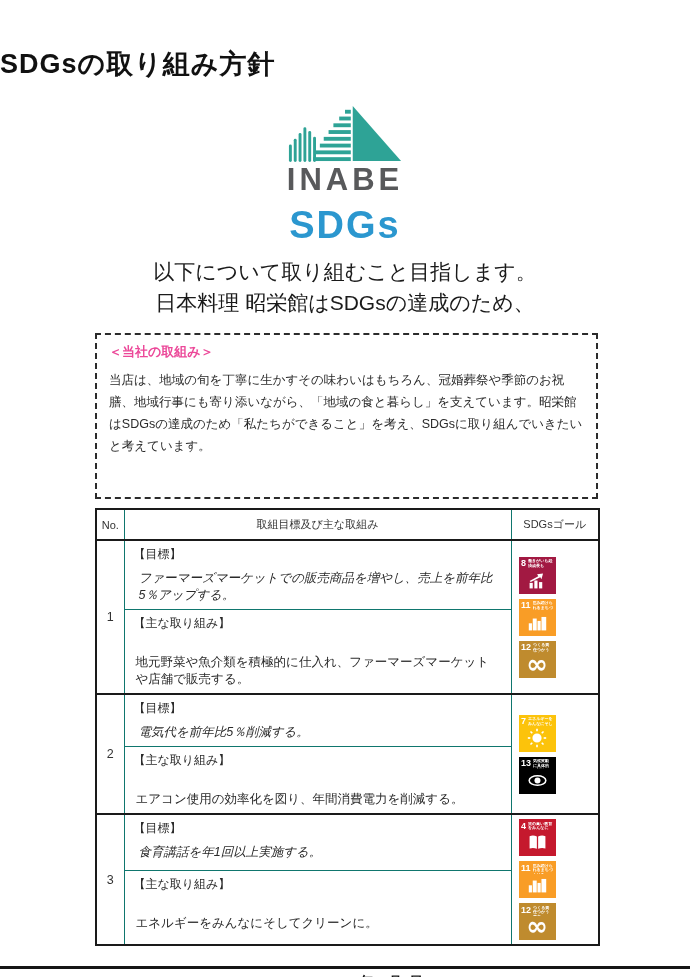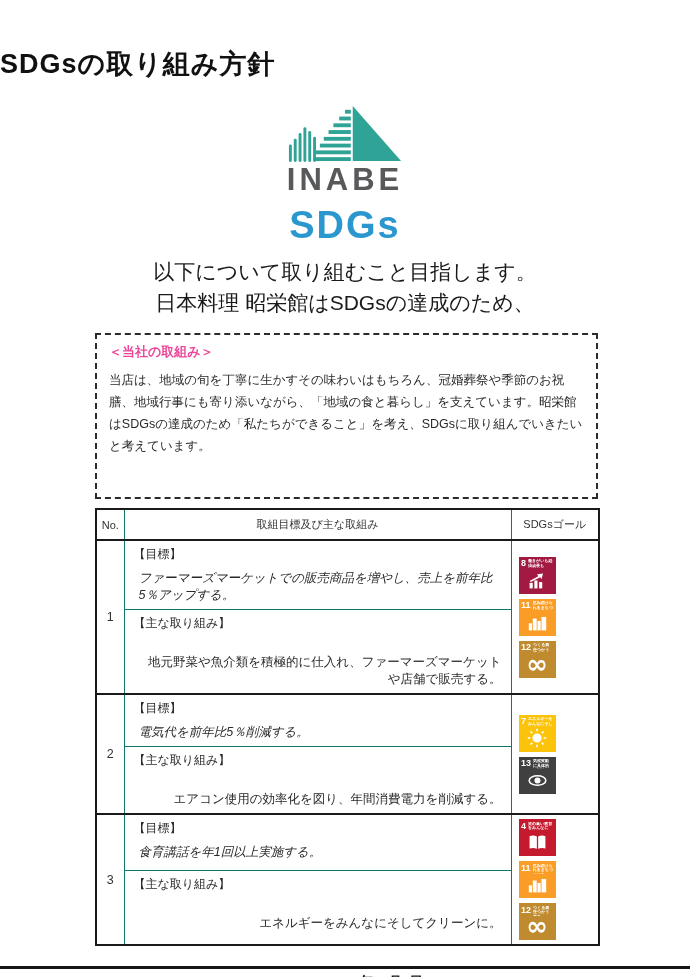--- a/index.html
+++ b/index.html
@@ -22,21 +22,21 @@
   .policy-body { font-size:12.5px; line-height:22px; color:#2a2a2a; }
 
   table.initiatives { border-collapse:collapse; width:503px; margin:9px 0 0 95px; table-layout:fixed; border:2px solid #1a1a1a; }
   table.initiatives th, table.initiatives td { border:1px solid #0f766e; }
   table.initiatives thead th { height:31px; font-weight:normal; font-size:11px; color:#333; text-align:center; border-bottom:1.5px solid #1a1a1a; background:#fff; }
   tr.row-first td { border-top:2px solid #1a1a1a; }
   td.no-cell { text-align:center; vertical-align:middle; font-size:12.5px; color:#333; }
   td.goal-cell, td.init-cell { vertical-align:top; padding:5px 9px; font-size:12.5px; color:#2a2a2a; }
   .cell-label { font-size:12px; color:#2a2a2a; }
   .goal-cell .cell-text { margin-top:7px; padding-left:5px;font-style:italic; }
-  .init-cell .cell-text { margin-top:22px; padding-left:2px;text-align:right; }
+  .init-cell .cell-text { margin-top:22px; padding-left:2px; }
   td.sdg-cell { vertical-align:middle; padding:4px 3px; }
   .sdg-wrap { display:flex; flex-wrap:wrap; gap:5px; justify-content:flex-start; padding-left:4px; }
   .sdg-tile { width:37px; height:37px; display:flex; flex-direction:column; color:#fff; padding:2.5px; overflow:hidden; }
   .sdg-top { display:flex; gap:2px; align-items:flex-start; min-height:10px; }
   .sdg-num { font-size:9px; font-weight:bold; line-height:1; }
   .sdg-label { font-size:4px; line-height:1.2; font-weight:bold; overflow:hidden; max-height:10px; }
   .sdg-glyph { flex:1; display:flex; align-items:center; justify-content:center; }
   .inf-glyph { font-size:26px; font-weight:bold; line-height:0.8; color:#fff; font-family:"DejaVu Sans", sans-serif; }
 
   .footer-block { margin:24px 0 0 330px; font-size:13.5px; font-weight:bold; line-height:23px; color:#111; }
@@ -178,21 +178,21 @@
                       <line x1="1" y1="12" x2="4" y2="12"></line>
                       <line x1="20" y1="12" x2="23" y2="12"></line>
                       <line x1="4.2" y1="4.2" x2="6.3" y2="6.3"></line>
                       <line x1="17.7" y1="17.7" x2="19.8" y2="19.8"></line>
                       <line x1="4.2" y1="19.8" x2="6.3" y2="17.7"></line>
                       <line x1="17.7" y1="6.3" x2="19.8" y2="4.2"></line>
                     </g>
                   </svg>
                 </div>
               </div>
-              <div class="sdg-tile" style="background: #404040;">
+              <div class="sdg-tile" style="background: #000000;">
                 <div class="sdg-top">
                   <span class="sdg-num">13</span>
                   <span class="sdg-label">気候変動に具体的な対策を</span>
                 </div>
                 <div class="sdg-glyph">
                   <svg viewBox="0 0 24 24" width="21" height="19">
                     <ellipse cx="12" cy="12" rx="10.5" ry="6" fill="none" stroke="#fff" stroke-width="2"></ellipse>
                     <circle cx="12" cy="12" r="3.8" fill="#fff"></circle>
                   </svg>
                 </div>

